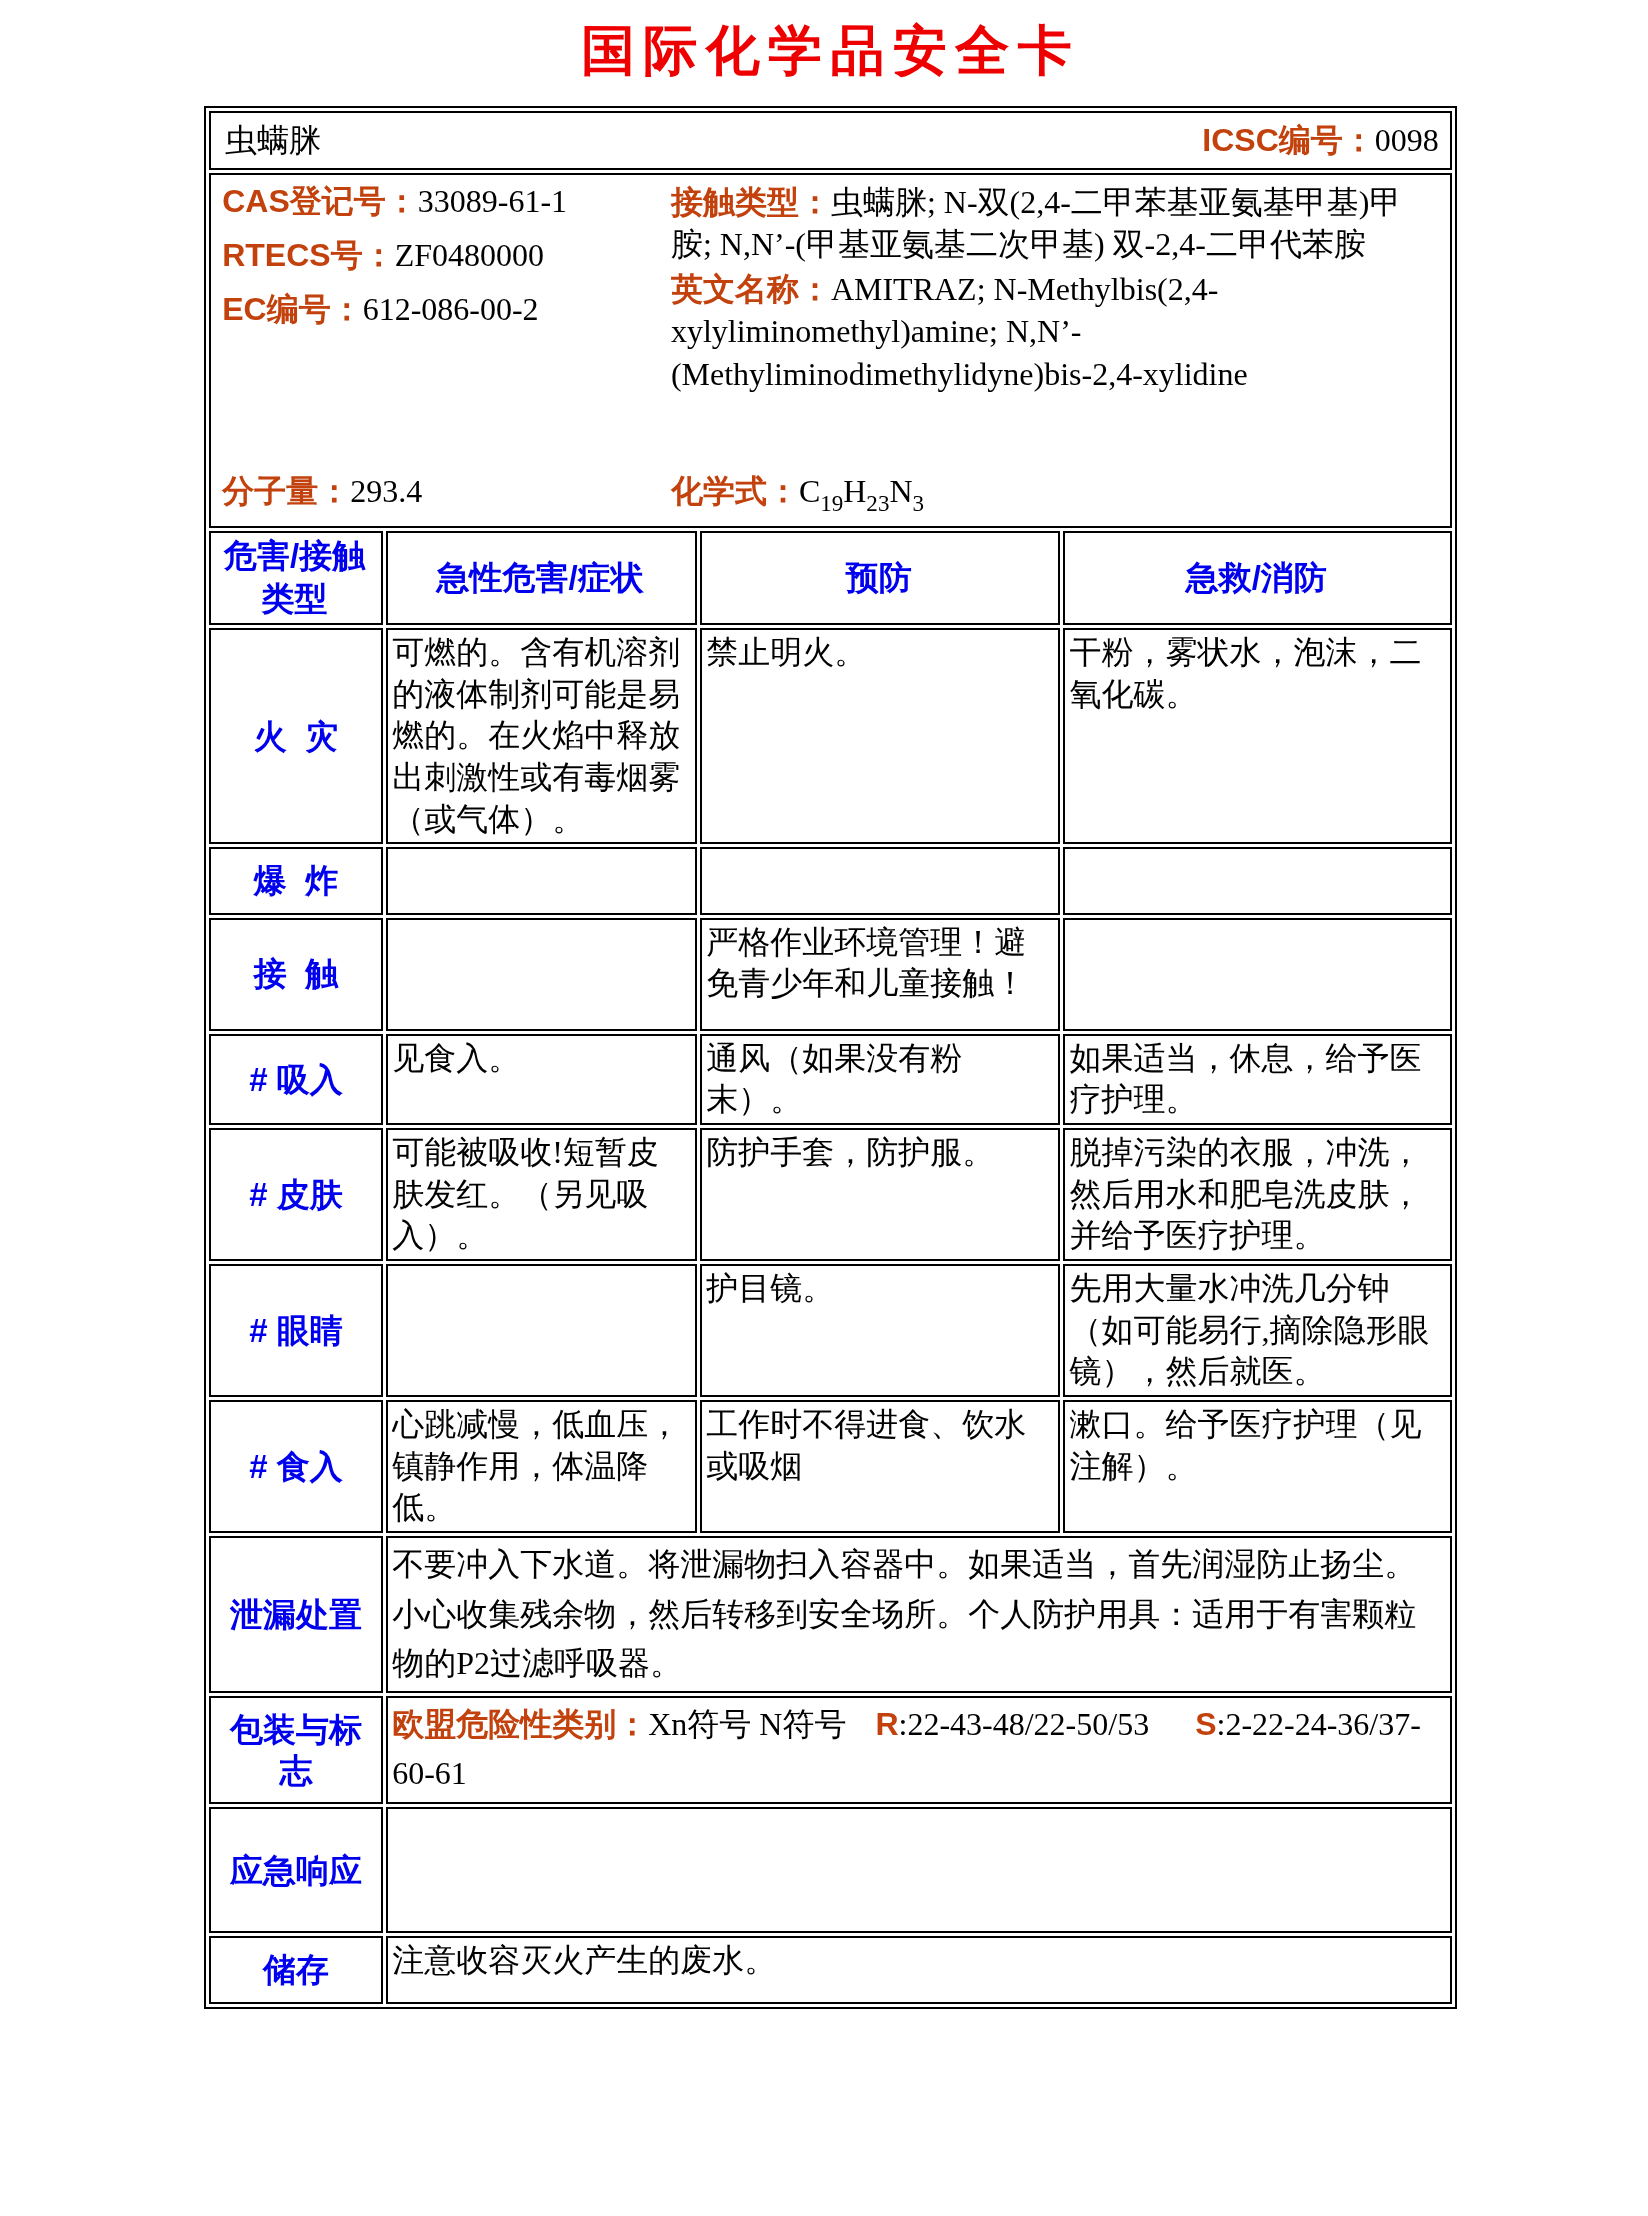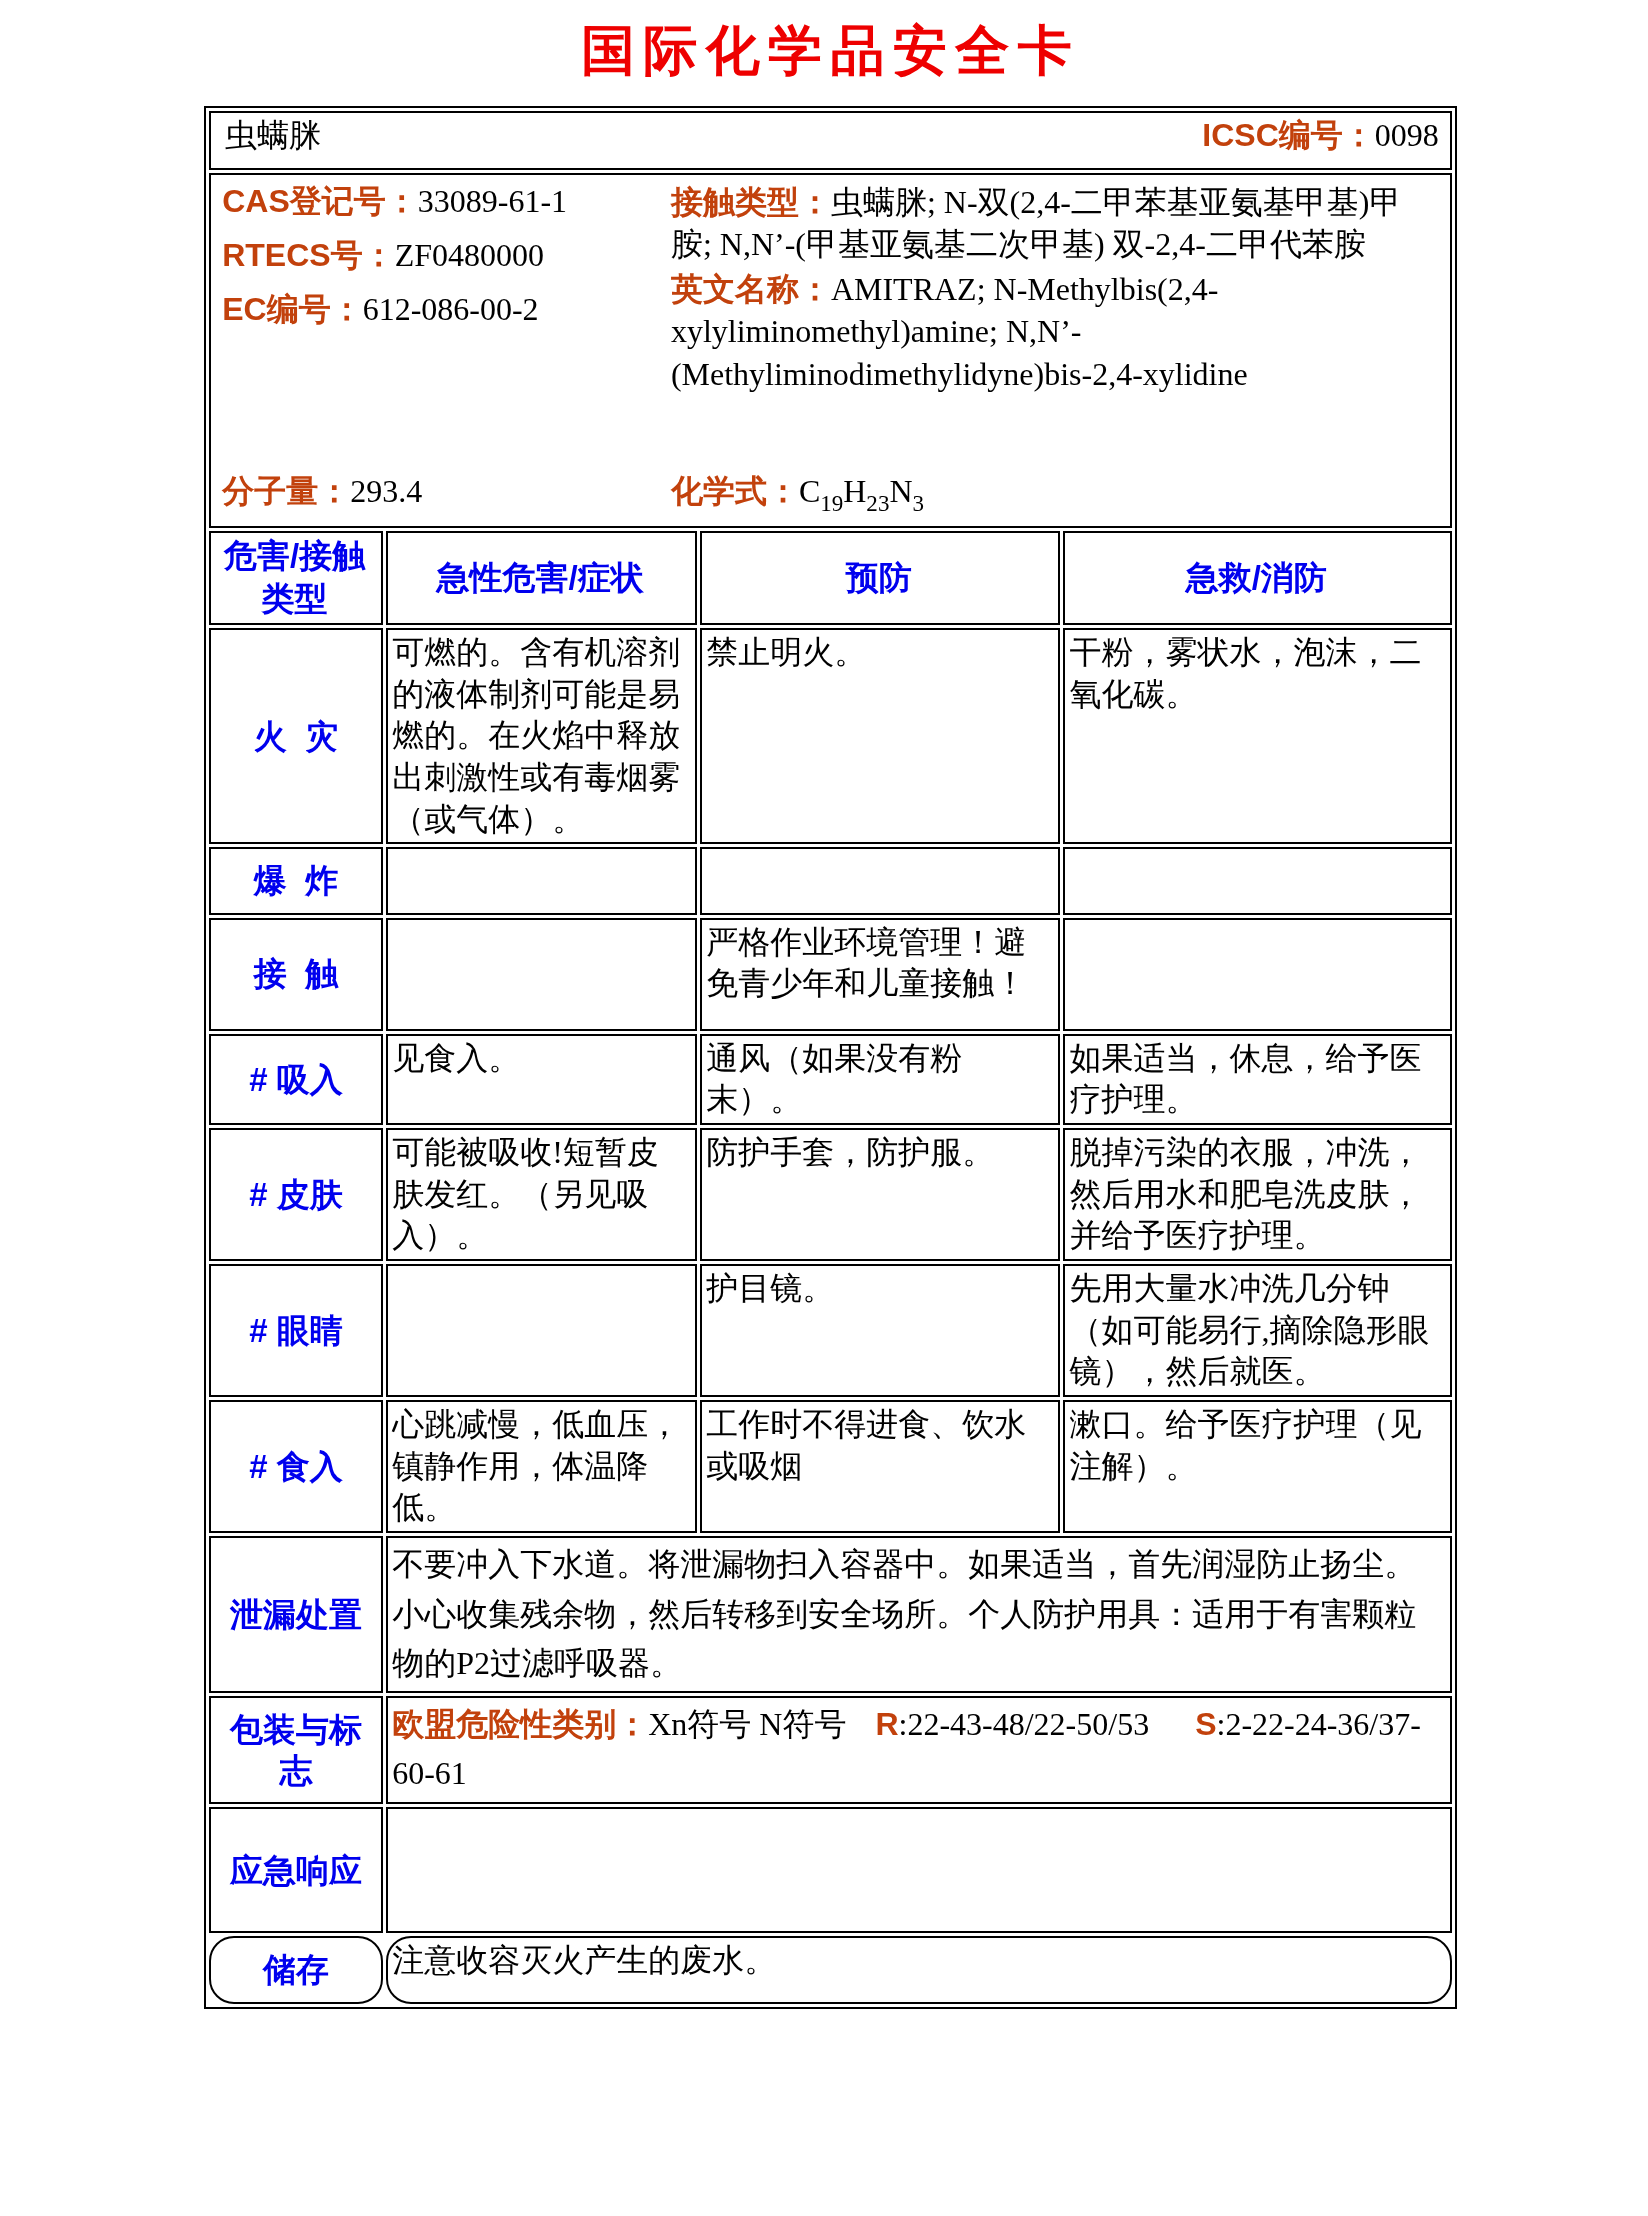--- a/index.html
+++ b/index.html
@@ -83,25 +83,25 @@
   tr.r-fire td       { height: 190px; }
   tr.r-explosion td  { height: 49px; margin-left: 16px; }
   tr.r-contact td    { height: 113px; }
   tr.r-inhalation td { height: 85px; }
   tr.r-skin td       { height: 112px; }
   tr.r-eyes td       { height: 120px; }
   tr.r-ingestion td  { height: 113px; }
   tr.r-spill td      { height: 148px; margin-left: 28px; }
   tr.r-packaging td  { height: 98px; }
   tr.r-emergency td  { height: 126px; }
-  tr.r-storage td    { height: 34px; border-radius: 25px; }
+  tr.r-storage td    { height: 34px; }
 
   
   .name-row-wrap {
-    display: flex; justify-content: space-between; 
+    display: flex; justify-content: space-between; align-items: center;
     min-height: 50px; padding: 0 4.2px 0 9.8px;
   }
   .substance-name { font-size: 32px; }
 
   
   .info-wrap { display: flex; flex-direction: column; min-height: 348px; padding: 4.2px 0 5.6px 0; }
   .info-grid { display: flex; flex-direction: row; }
   .info-left { width: 37%; padding-left: 5.6px; }
   .info-right { width: 63%; padding-right: 2.8px; }
   .id-line { margin: 0 0 12.6px 0; }

